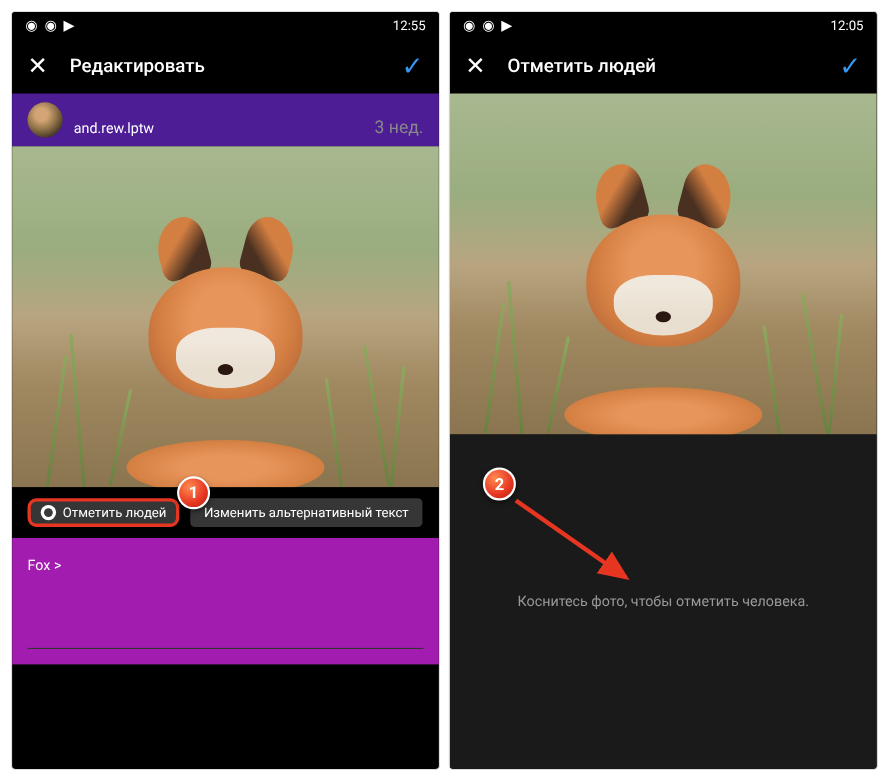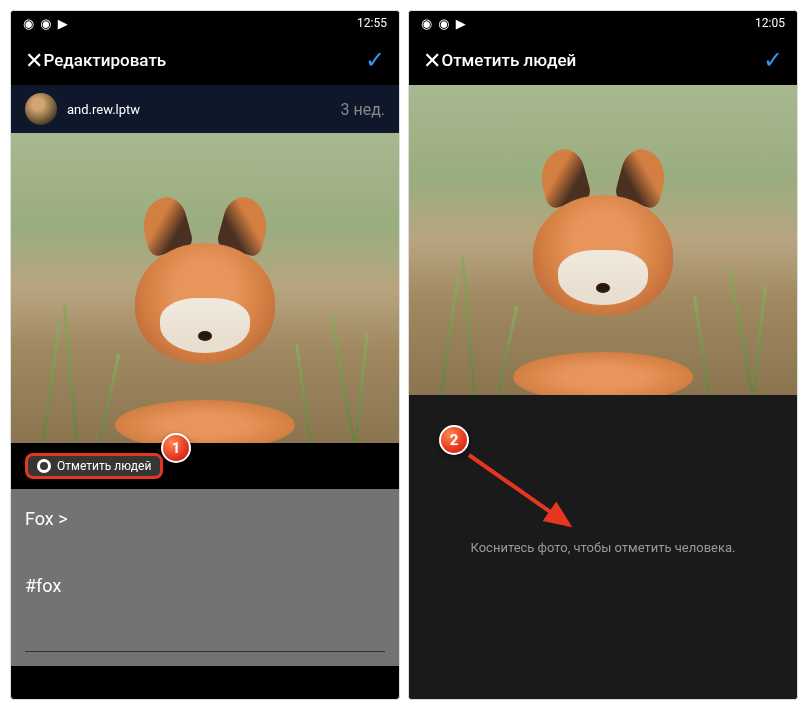--- a/index.html
+++ b/index.html
@@ -3,44 +3,44 @@
   <meta charset="utf-8">
   <style>
     * { margin: 0; padding: 0; box-sizing: border-box; }
     body { font-family: -apple-system, Roboto, Arial, sans-serif; background: #fff; padding: 10px; }
     .container { display: flex; gap: 8px; }
     .phone { width: 394px; height: 690px; border: 1px solid #ddd; border-radius: 4px; background: #000; overflow: hidden; position: relative; }
     .status-bar { height: 24px; display: flex; align-items: center; justify-content: space-between; padding: 0 12px; background: #000; color: #fff; font-size: 12px; }
     .status-icons { display: flex; gap: 6px; align-items: center; }
     .status-icons span { font-size: 13px; }
     .header { height: 50px; display: flex; align-items: center; padding: 0 14px; background: #000; color: #fff; }
-    .header-title { flex: 1; font-size: 17px; font-weight: 500; }
+    .header-title { flex: 1; margin-left: 20px; font-size: 17px; font-weight: 500; }
     .close-x { font-size: 22px; cursor: pointer; }
     .check-icon { color: #3897f0; font-size: 24px; cursor: pointer; }
-    .user-row { display: flex; align-items: center; padding: 8px 14px; background: #0f172a; color: #fff; }
+    .user-row { display: flex; align-items: flex-end; padding: 8px 14px; background: #4c1d95; color: #fff; }
     .avatar { width: 32px; height: 32px; border-radius: 50%; background: radial-gradient(circle at 40% 35%, #d4a574 20%, #8b6f47 50%, #3a2f1f 80%); margin-right: 10px; }
     .user-info { flex: 1; }
     .username { font-size: 13px; color: #fff; }
     .add-place { font-size: 12px; color: #3897f0; cursor: pointer; }
     .time-ago { font-size: 16px; color: #888; }
     .photo { width: 100%; height: 310px; background: linear-gradient(to bottom, #a8b890 0%, #9aad7f 30%, #b8a580 50%, #a08860 70%, #8a7550 100%); position: relative; overflow: hidden; }
     .fox-body { position: absolute; left: 50%; top: 50%; transform: translate(-50%, -45%); width: 280px; height: 180px; }
     .fox-head { position: absolute; left: 50%; top: 20%; transform: translateX(-50%); width: 140px; height: 120px; background: radial-gradient(ellipse at 50% 40%, #e8955c 30%, #d47f42 60%, #b8683a 85%); border-radius: 50% 50% 45% 45%; }
     .fox-ear-l { position: absolute; left: 28%; top: -5%; width: 45px; height: 55px; background: linear-gradient(135deg, #d47f42 40%, #4a3020 70%); border-radius: 60% 40% 20% 20%; transform: rotate(-15deg); }
     .fox-ear-r { position: absolute; right: 28%; top: -5%; width: 45px; height: 55px; background: linear-gradient(225deg, #d47f42 40%, #4a3020 70%); border-radius: 40% 60% 20% 20%; transform: rotate(15deg); }
     .fox-snout { position: absolute; left: 50%; bottom: 8%; transform: translateX(-50%); width: 90px; height: 55px; background: linear-gradient(to bottom, #f0e8dc 20%, #e8dfd0 70%); border-radius: 40% 40% 50% 50%; }
     .fox-nose { position: absolute; left: 50%; bottom: 18%; transform: translateX(-50%); width: 14px; height: 10px; background: #2a1810; border-radius: 50%; }
     .fox-paws { position: absolute; left: 50%; bottom: -35%; transform: translateX(-50%); width: 180px; height: 50px; background: radial-gradient(ellipse, #e8955c 30%, #d47f42 70%); border-radius: 50%; }
     .grass { position: absolute; width: 3px; background: linear-gradient(to top, #6a8040, #8fa860); border-radius: 2px; }
     .photo-actions { display: flex; gap: 10px; padding: 10px 14px; background: #000; position: relative; }
     .action-chip { background: rgba(60,60,60,0.9); color: #fff; padding: 6px 12px; border-radius: 4px; font-size: 12px; display: flex; align-items: center; gap: 6px; cursor: pointer; }
     .highlight-box { border: 3px solid #e63622; border-radius: 8px; padding: 3px 9px; }
     .person-icon { width: 14px; height: 14px; border-radius: 50%; background: #fff; display: inline-block; position: relative; }
     .person-icon::after { content: ''; position: absolute; left: 50%; top: 50%; transform: translate(-50%,-50%); width: 8px; height: 8px; background: #3a3a3a; border-radius: 50%; }
-    .caption-area { padding: 14px; background: #737373; color: #fff; font-size: 18px; line-height: 1.8; }
+    .caption-area { padding: 14px; background: #a21caf; color: #fff; font-size: 13px; line-height: 1.8; }
     .caption-line { margin-bottom: 2px; }
     .divider { border-bottom: 1px solid #333; margin-top: 14px; }
     .marker { position: absolute; width: 30px; height: 30px; background: radial-gradient(circle at 35% 30%, #ff8a50, #e63622 60%, #b01f0f); border: 2px solid #fff; border-radius: 50%; color: #fff; font-weight: bold; display: flex; align-items: center; justify-content: center; font-size: 15px; z-index: 100; box-shadow: 0 2px 5px rgba(0,0,0,0.5); }
     .arrow { position: absolute; z-index: 99; }
     .phone2-content { display: flex; flex-direction: column; height: calc(100% - 74px); }
     .phone2-photo-wrap { position: relative; }
     .phone2-bottom { flex: 1; background: #1a1a1a; position: relative; display: flex; align-items: center; justify-content: center; }
     .tap-hint { color: #999; font-size: 13px; }
   </style>
 </head>
@@ -87,25 +87,27 @@
       <div class="grass" style="left:75%;bottom:0;height:100px;transform:rotate(-8deg)"></div>
     </div>
     <div class="photo-actions">
       <div class="action-chip highlight-box">
         <span class="person-icon"></span>
         <span>Отметить людей</span>
       </div>
       <div class="marker" style="left:150px;top:-10px">
         <span>1</span>
       </div>
+      <div class="action-chip">
+        <span>Изменить альтернативный текст</span>
+      </div>
     </div>
     <div class="caption-area">
       <div class="caption-line">Fox &gt;</div>
       <br>
-      <div class="caption-line">#fox</div>
       <br>
       <div class="divider"></div>
     </div>
   </div>
 
   <div class="phone">
     <div class="status-bar">
       <div class="status-icons">
         <span>◉</span>
         <span>◉</span>

